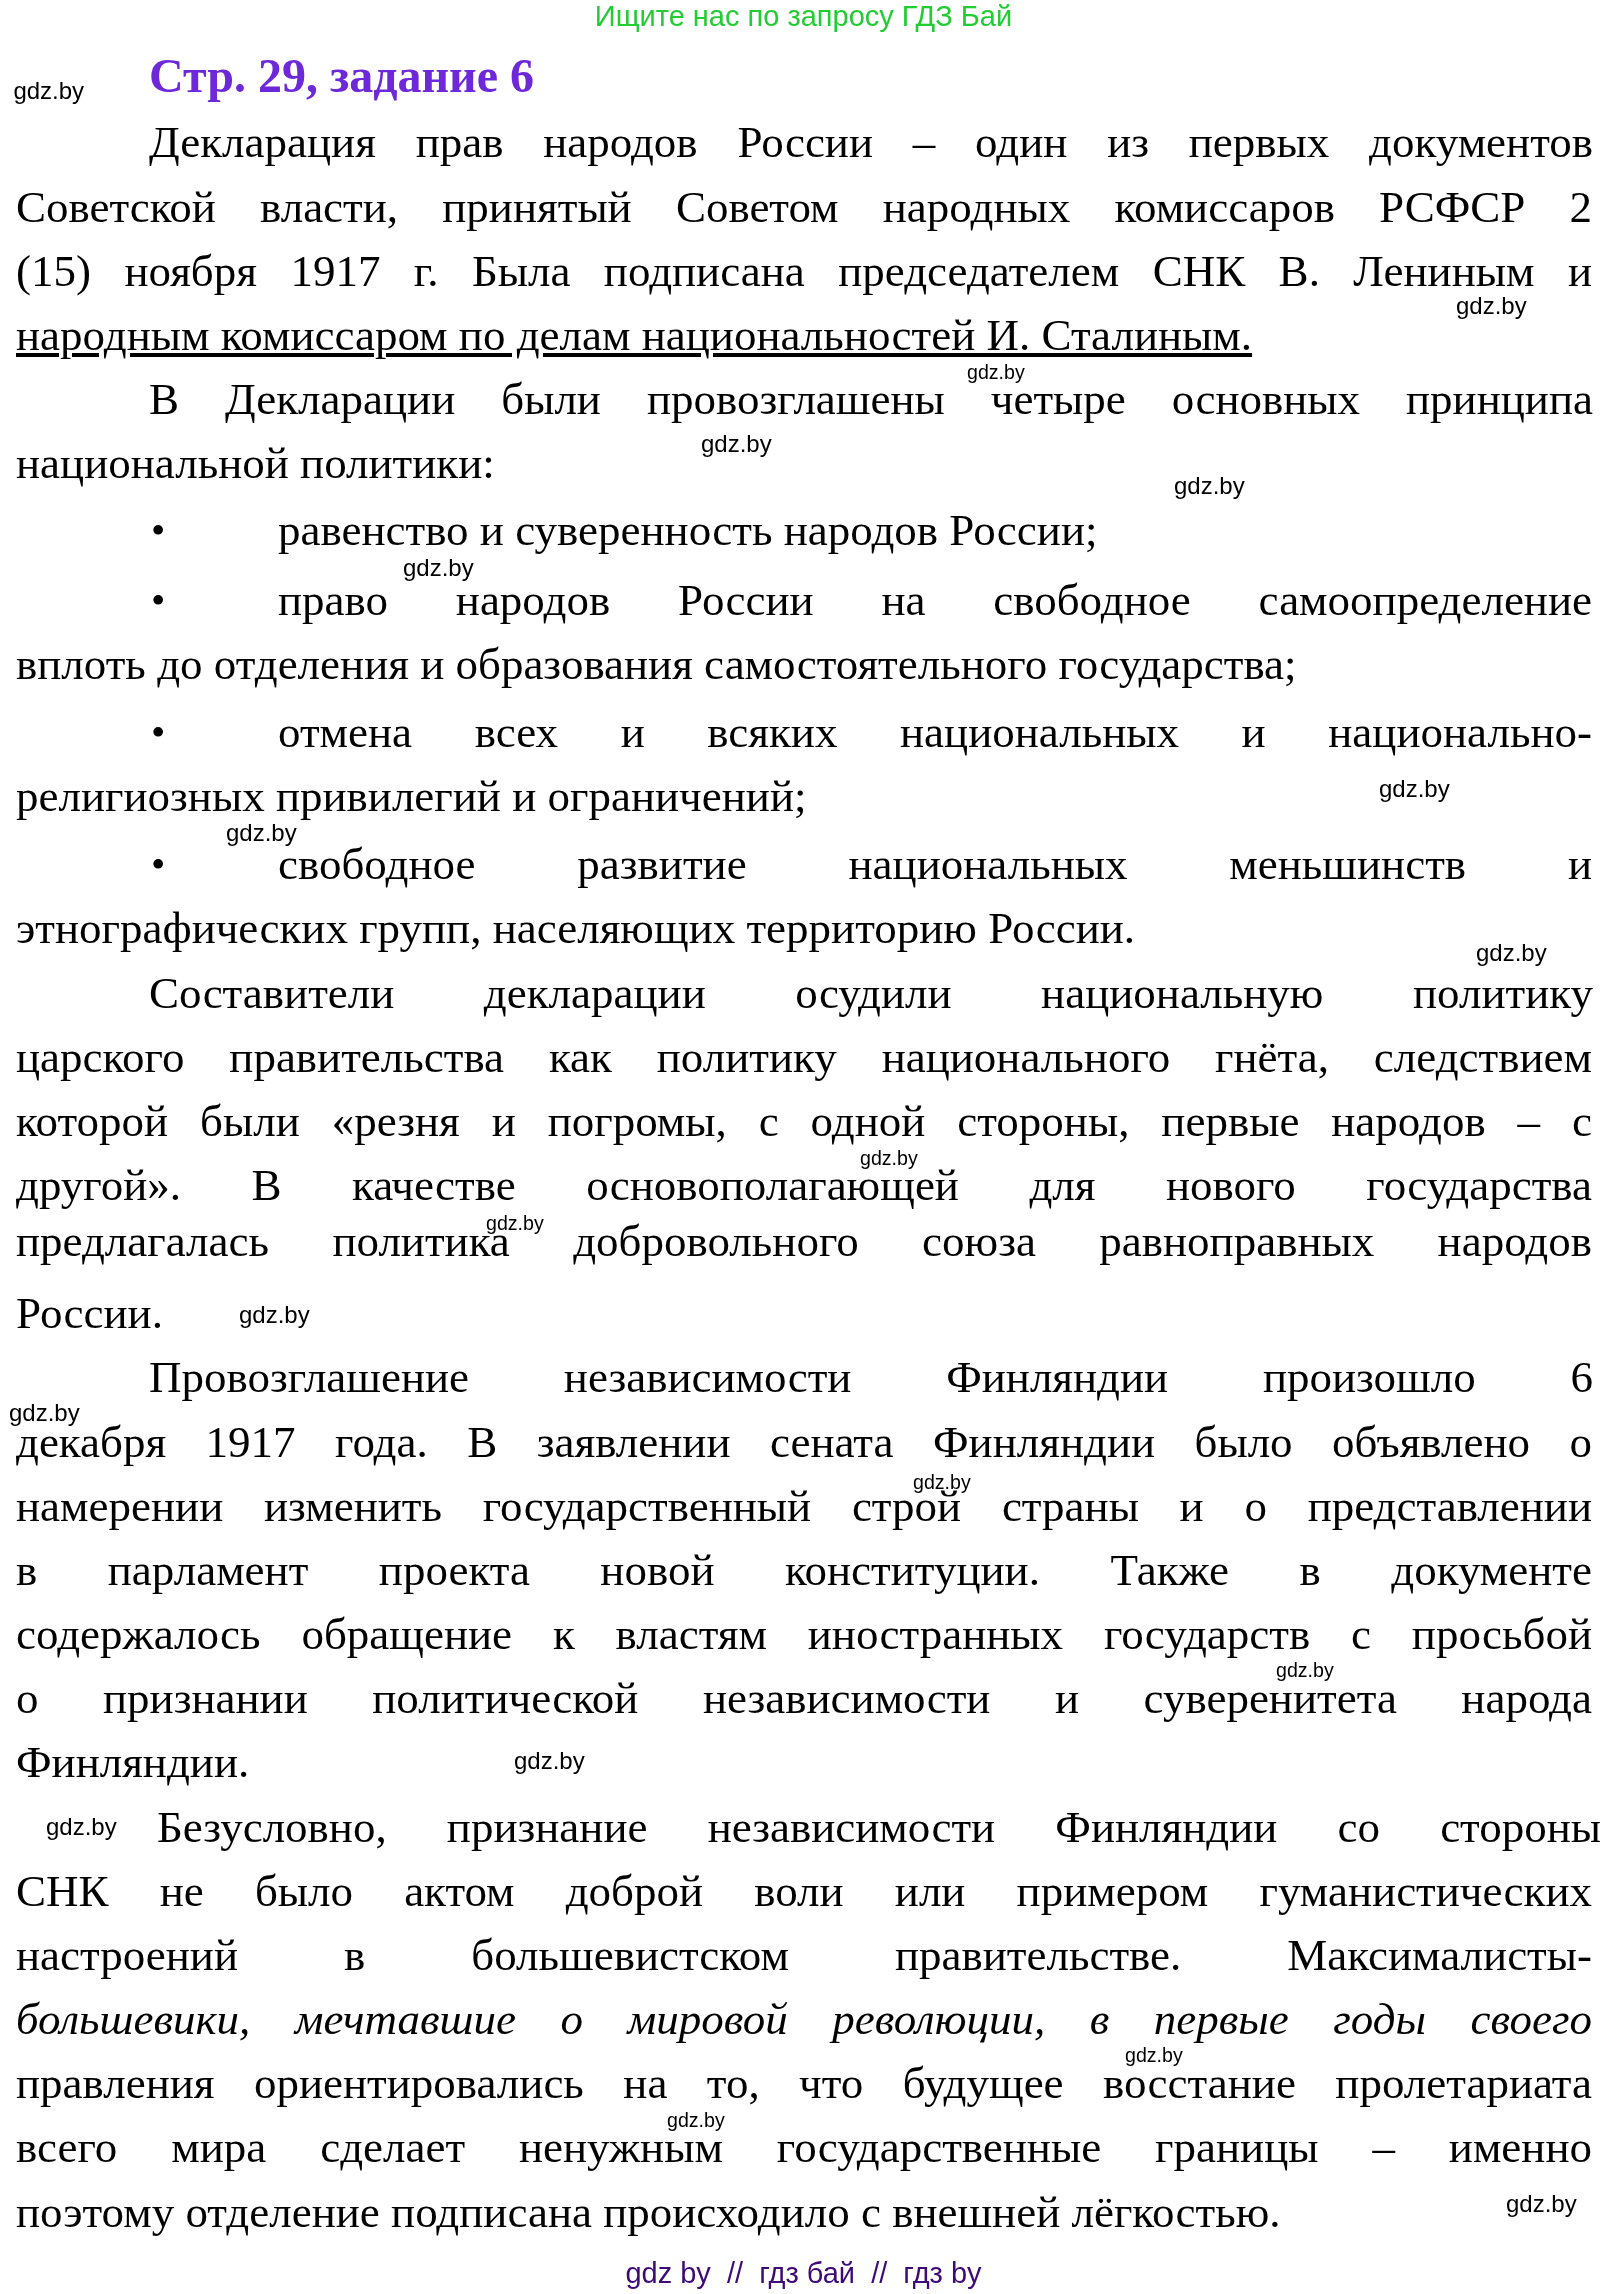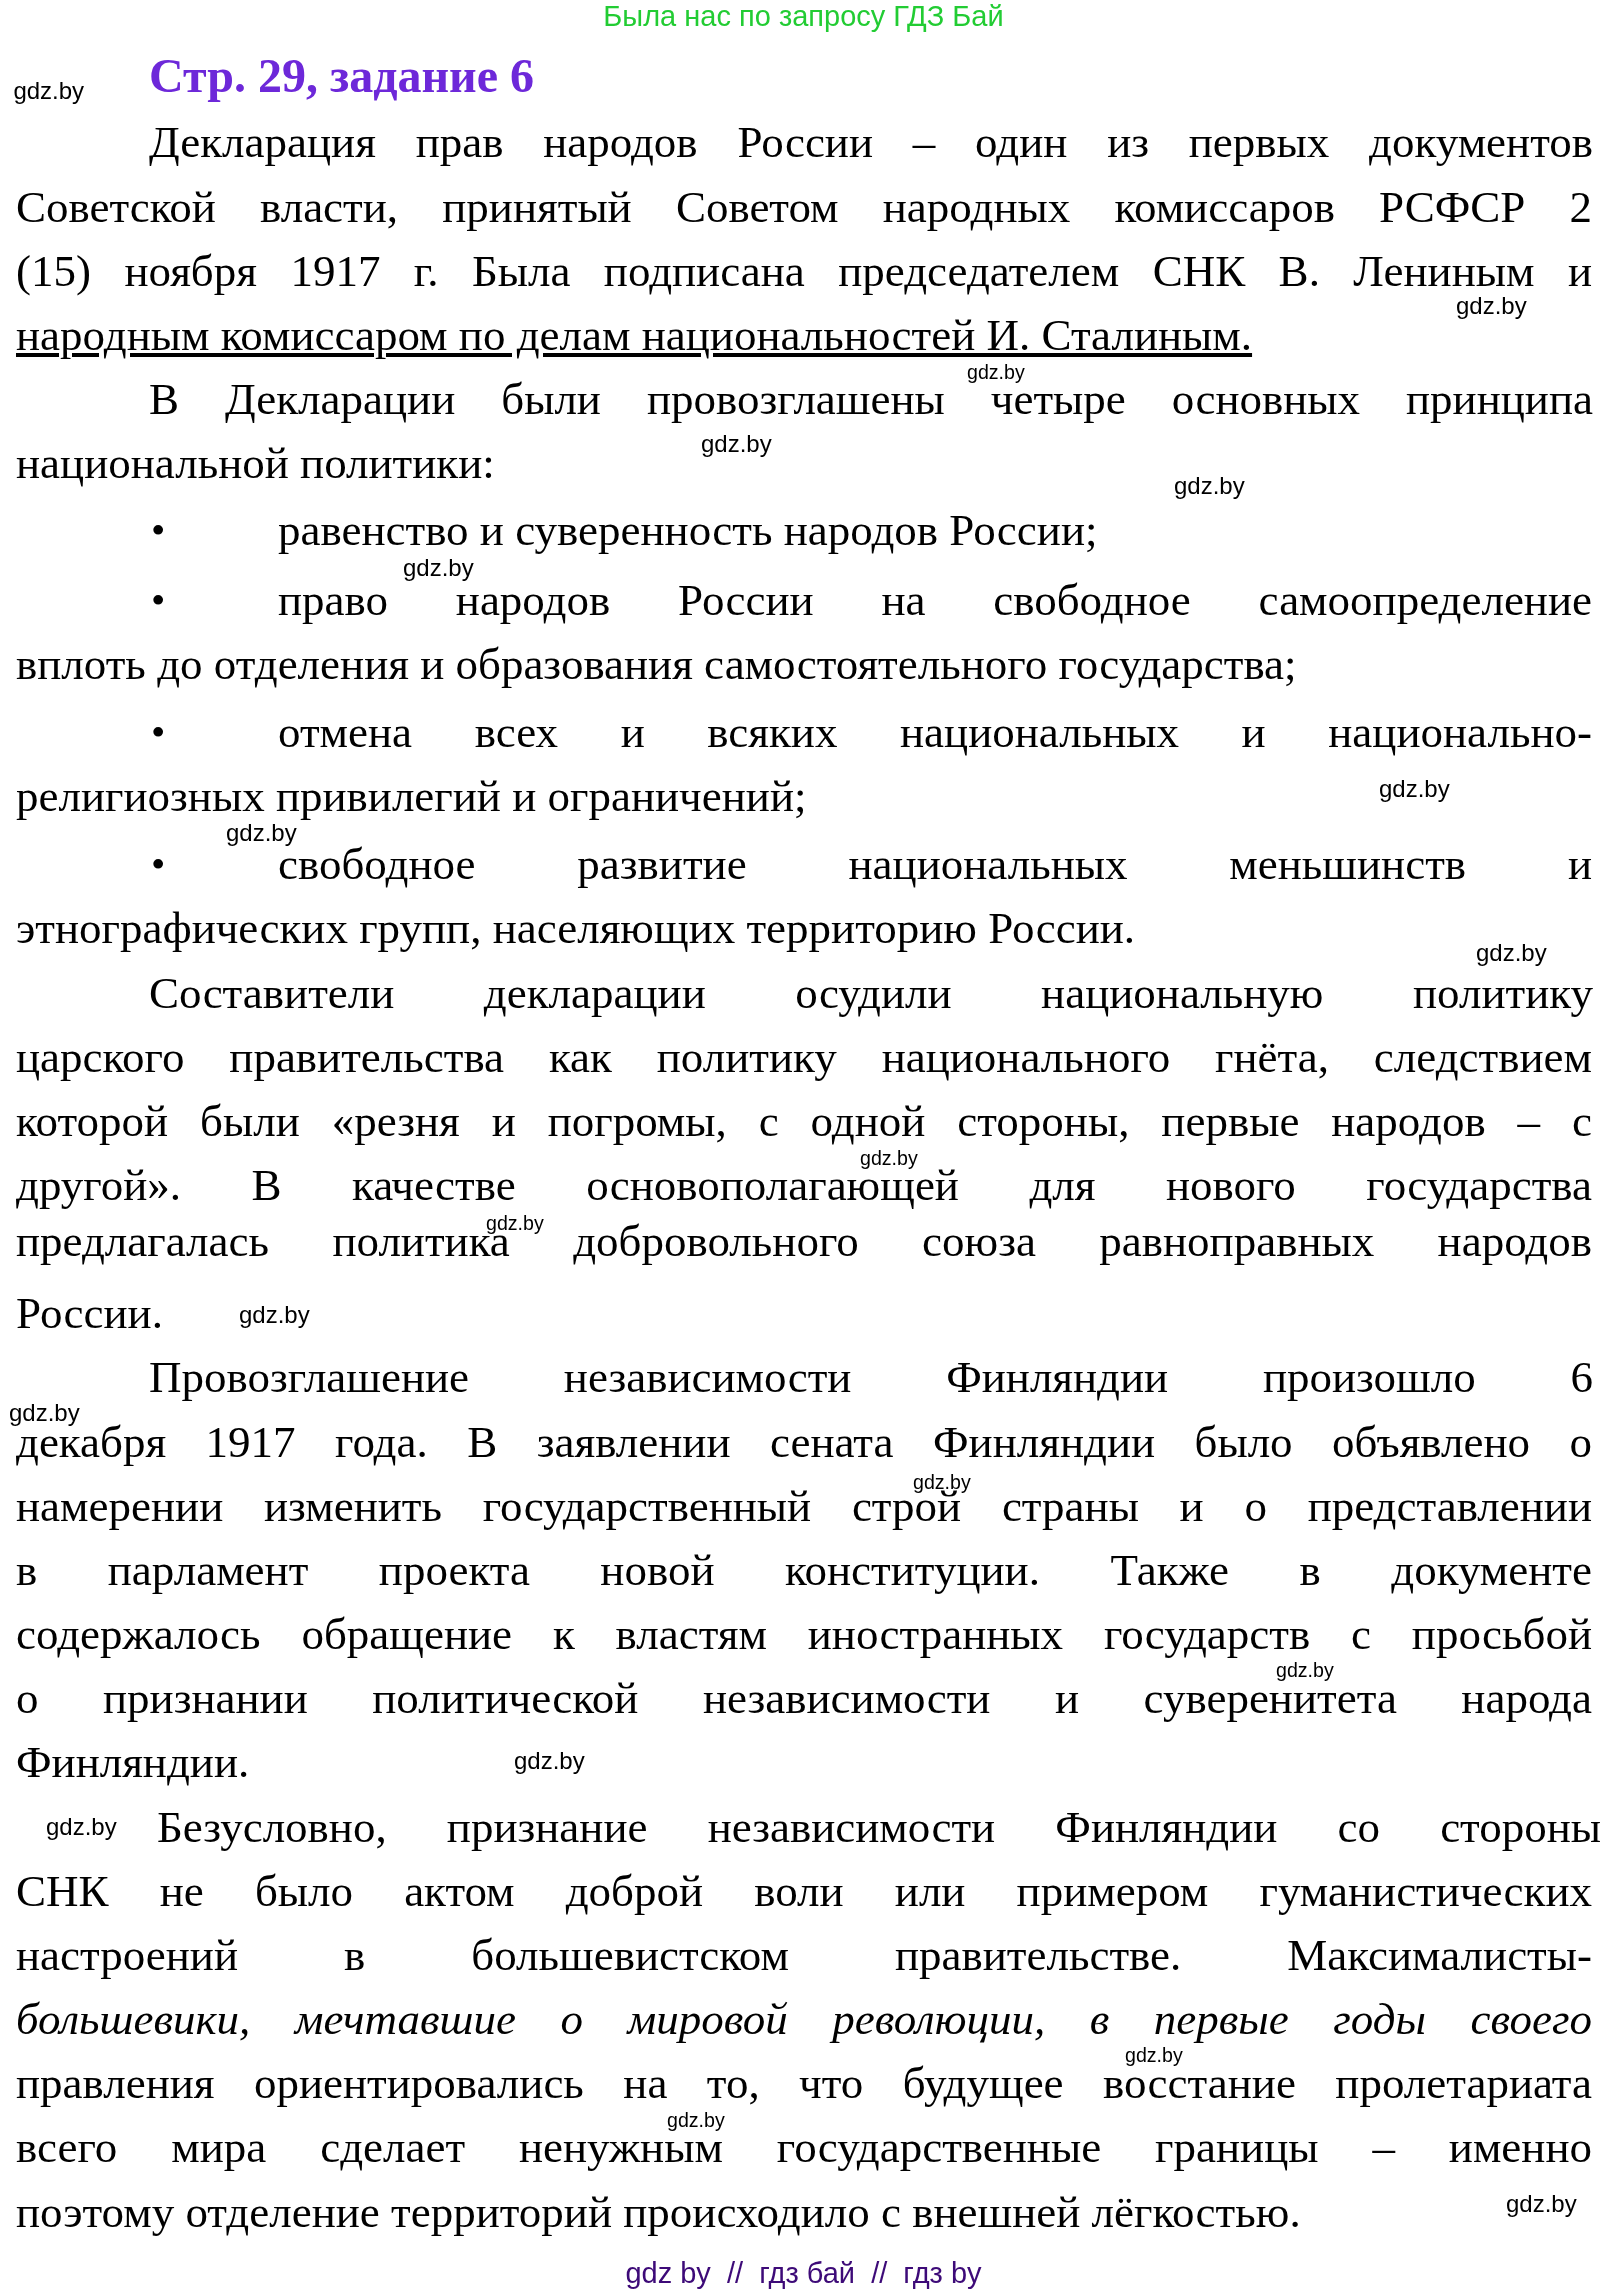--- a/index.html
+++ b/index.html
@@ -8,21 +8,21 @@
   .title { position:absolute; left:149px; top:45px; font-family:"Liberation Serif", serif; font-weight:bold; font-size:48px; line-height:62px; color:#6d28d9; }
   .ln { position:absolute; font-family:"Liberation Serif", serif; font-size:45px; line-height:62px; color:#000; white-space:nowrap; }
   .just { text-align:justify; text-align-last:justify; white-space:normal; overflow:hidden; height:62px; }
   .bullet { position:absolute; font-family:"Liberation Serif", serif; font-size:41px; line-height:62px; color:#000; }
   .wm { position:absolute; font-family:"Liberation Sans", sans-serif; font-size:24px; color:#000; line-height:27px; }
   .footer { position:absolute; left:0; top:2255px; width:1607px; text-align:center; font-family:"Liberation Sans", sans-serif; font-size:29px; color:#3d0a78; line-height:36px; white-space:pre; }
 </style>
 </head>
 <body>
 
-<div class="top-banner">Была нас по запросу ГДЗ Бай</div>
+<div class="top-banner">Ищите нас по запросу ГДЗ Бай</div>
 
 <div class="wm" style="left:13.4px;top:77px;">gdz.by</div>
 <div class="title">Стр. 29, задание 6</div>
 
 <div class="ln just" style="left:149px;top:111px;width:1444px;">Декларация прав народов России – один из первых документов</div>
 <div class="ln just" style="left:16px;top:176px;width:1576px;">Советской власти, принятый Советом народных комиссаров РСФСР 2</div>
 <div class="ln just" style="left:16px;top:240px;width:1576px;">(15) ноября 1917 г. Была подписана председателем СНК В. Лениным и</div>
 <div class="wm" style="left:1456px;top:292px;">gdz.by</div>
 <div class="ln" style="left:16px;top:304px;text-decoration:underline;">народным комиссаром по делам национальностей И. Сталиным.</div>
 
@@ -74,17 +74,17 @@
 
 <div class="wm" style="left:46px;top:1813px;">gdz.by</div>
 <div class="ln just" style="left:149px;top:1796px;width:1444px;margin-left:8px;">Безусловно, признание независимости Финляндии со стороны</div>
 <div class="ln just" style="left:16px;top:1860px;width:1576px;">СНК не было актом доброй воли или примером гуманистических</div>
 <div class="ln just" style="left:16px;top:1924px;width:1576px;">настроений в большевистском правительстве. Максималисты-</div>
 <div class="ln just" style="left:16px;top:1988px;width:1576px;font-style:italic;">большевики, мечтавшие о мировой революции, в первые годы своего</div>
 <div class="wm" style="left:1125px;top:2042px;font-size:19.6px;">gdz.by</div>
 <div class="ln just" style="left:16px;top:2052px;width:1576px;">правления ориентировались на то, что будущее восстание пролетариата</div>
 <div class="wm" style="left:667px;top:2107px;font-size:19.6px;">gdz.by</div>
 <div class="ln just" style="left:16px;top:2116px;width:1576px;">всего мира сделает ненужным государственные границы – именно</div>
-<div class="ln" style="left:16px;top:2181px;">поэтому отделение территорий происходило с внешней лёгкостью.</div>
+<div class="ln" style="left:16px;top:2181px;">поэтому отделение подписана происходило с внешней лёгкостью.</div>
 <div class="wm" style="left:1506px;top:2190px;">gdz.by</div>
 
 <div class="footer">gdz by  //  гдз бай  //  гдз by</div>
 
 
 </body></html>

